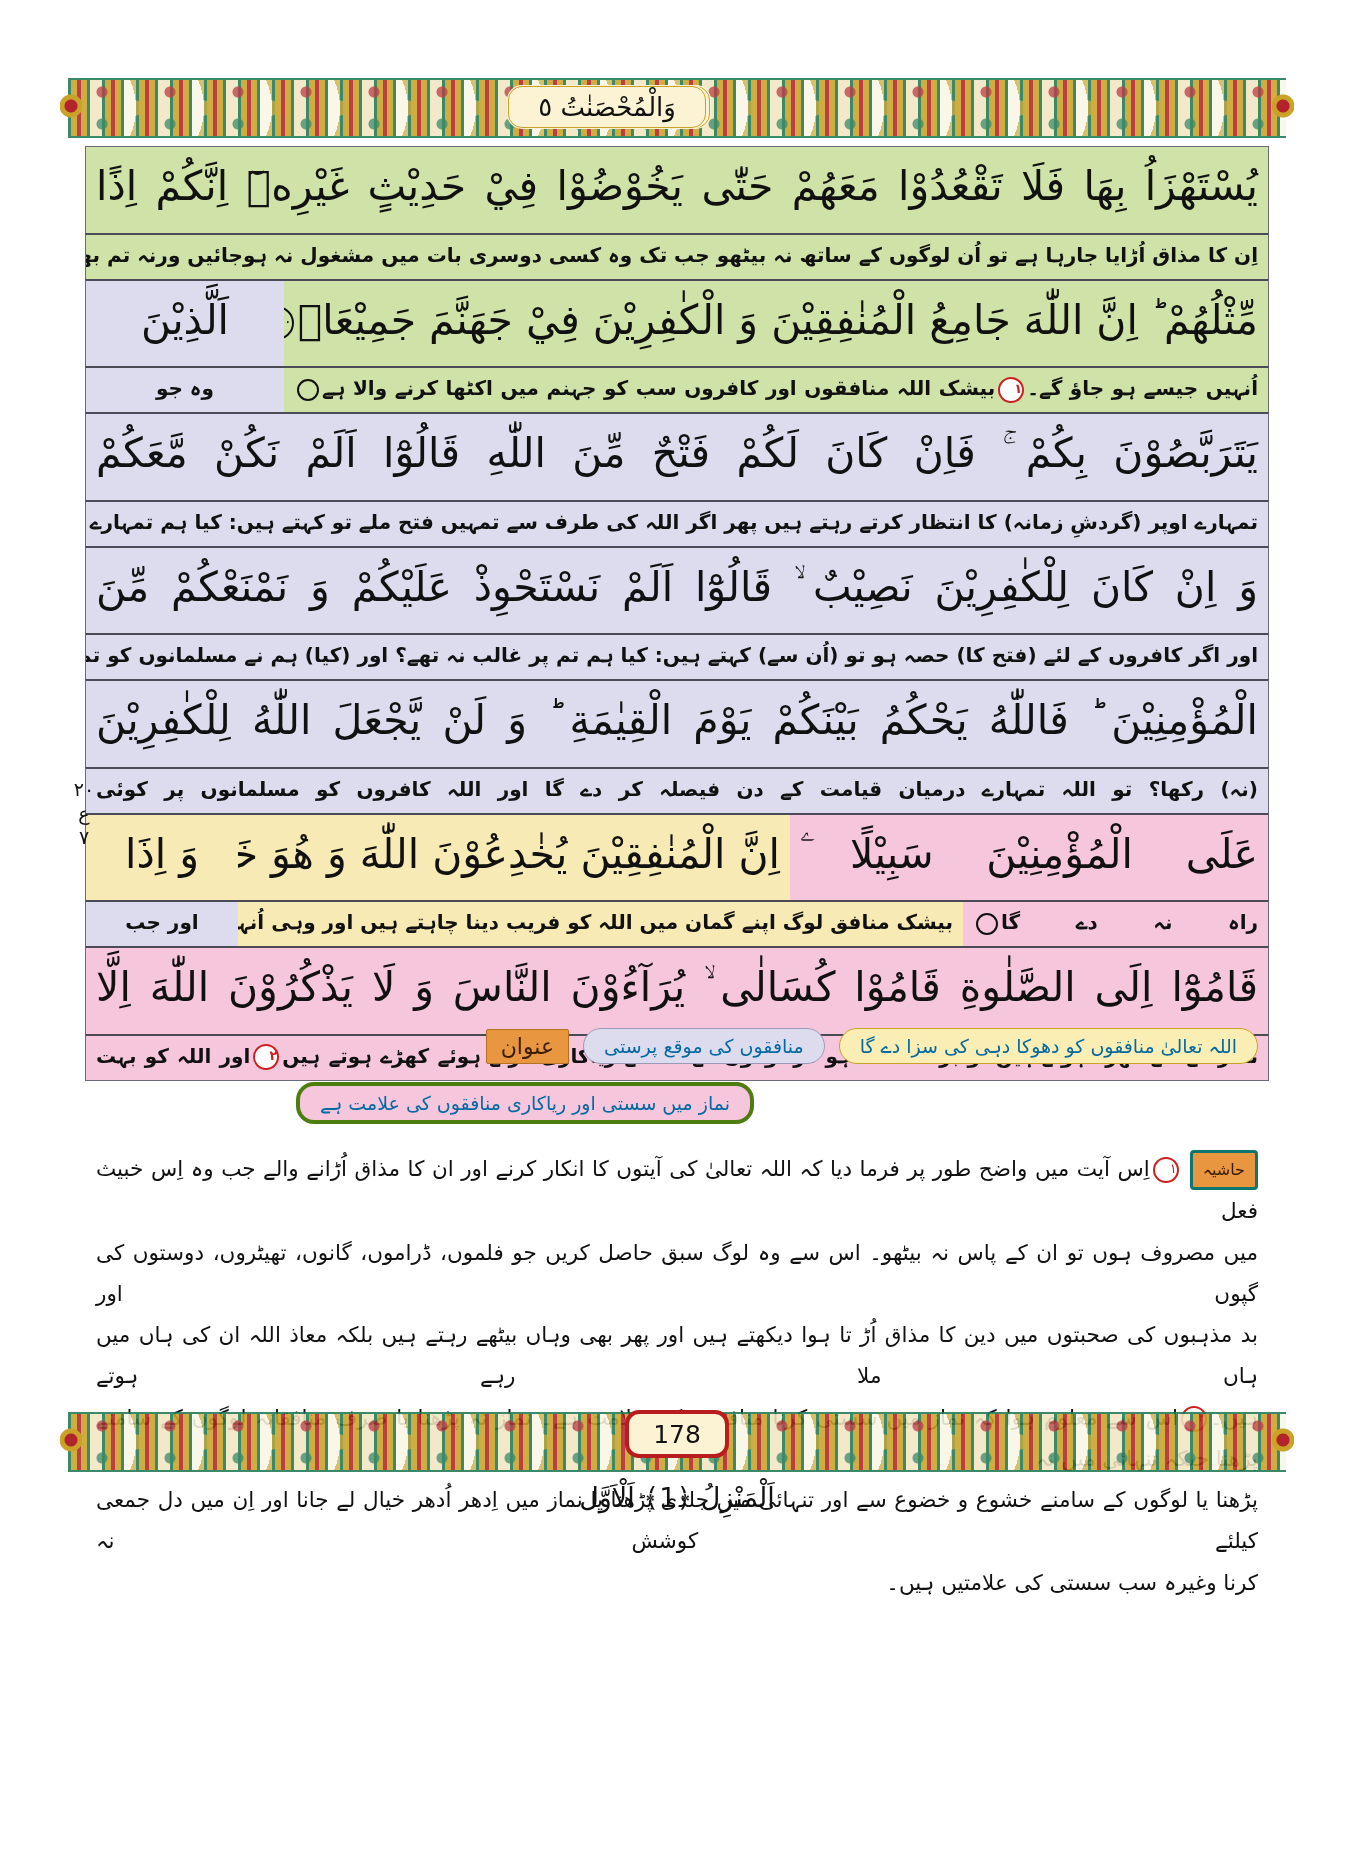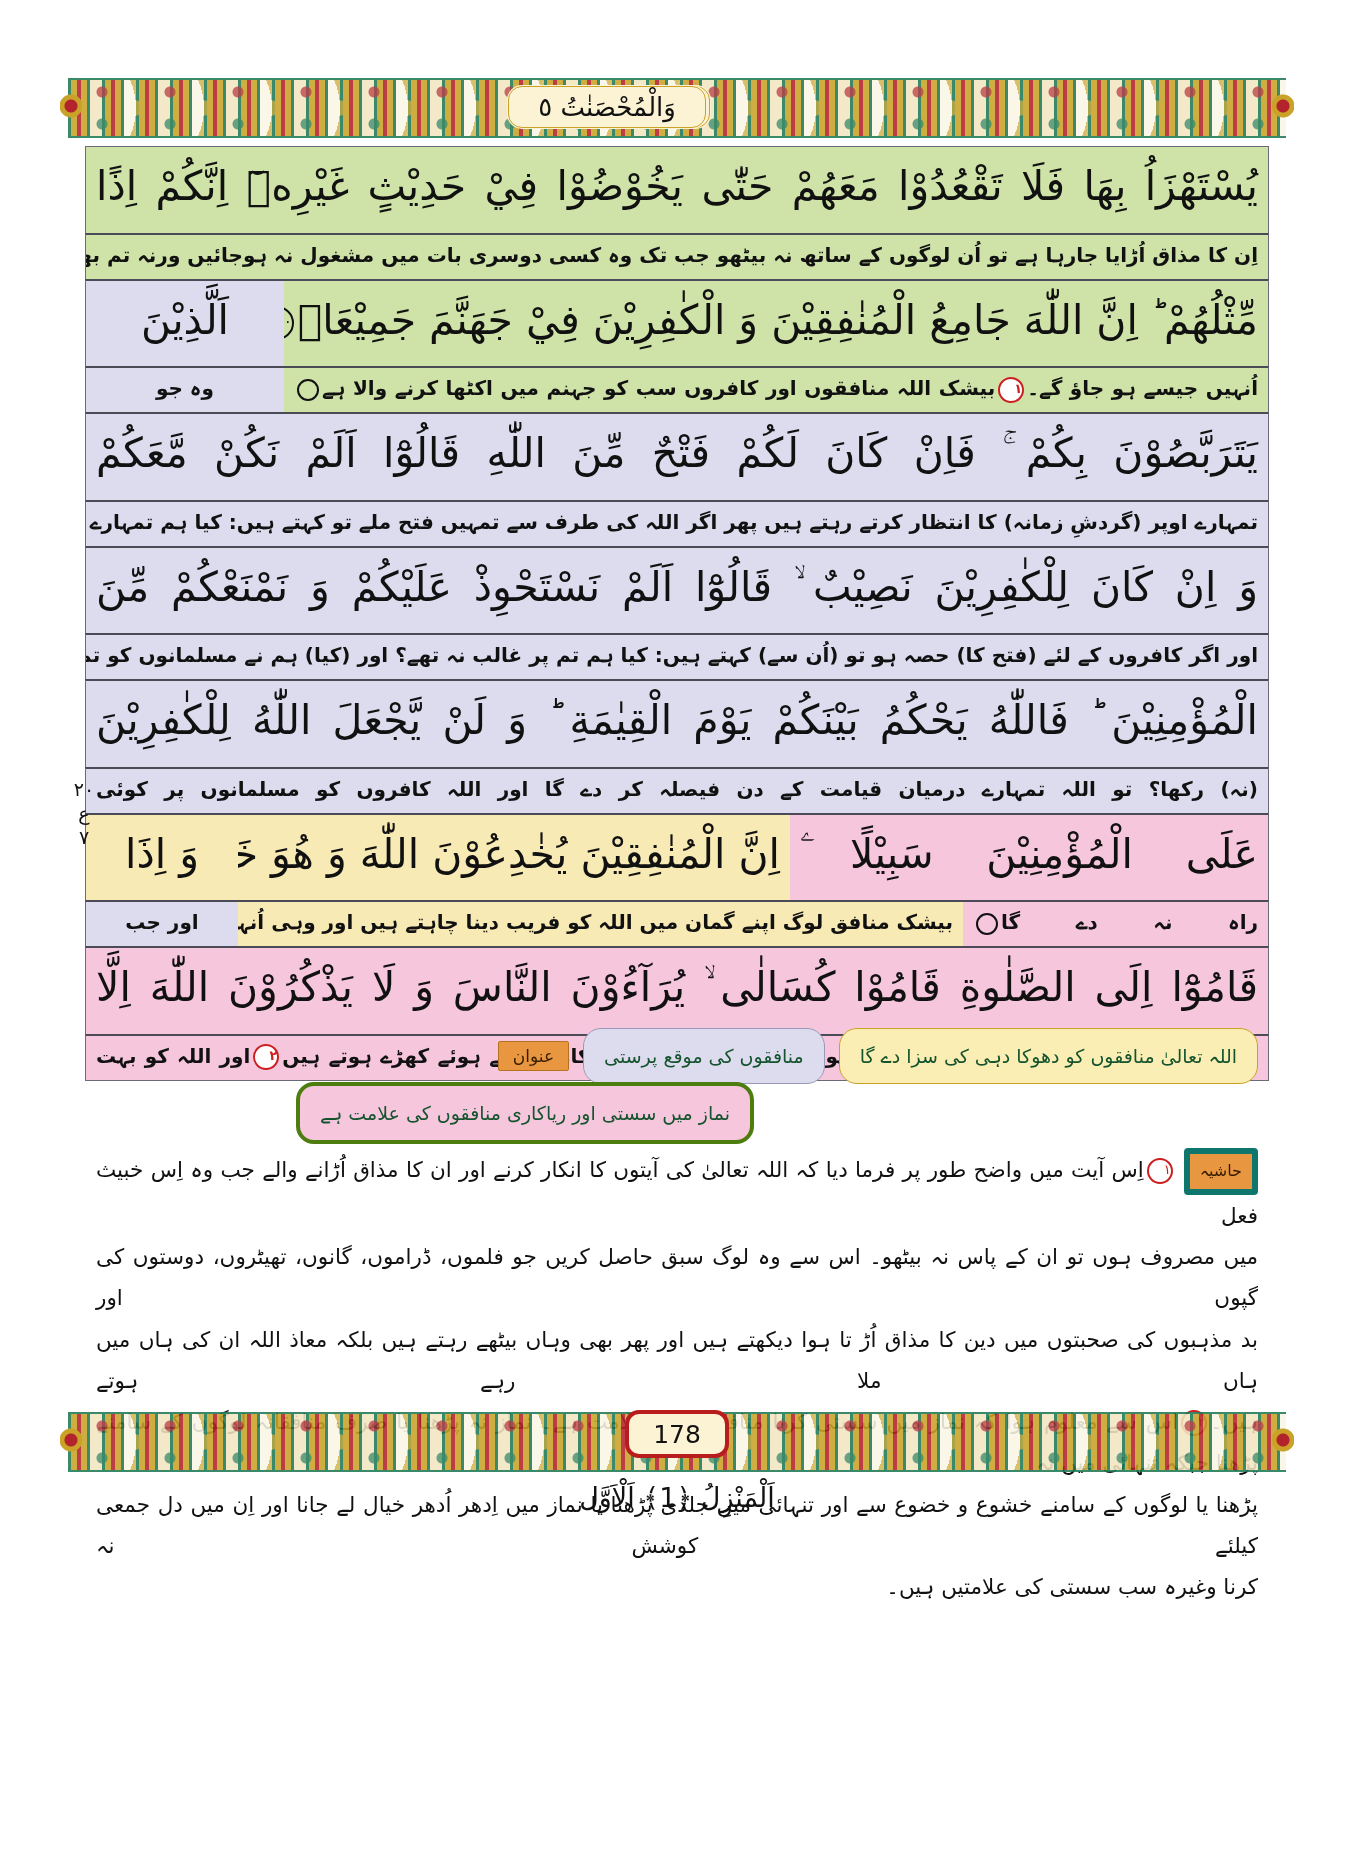--- a/index.html
+++ b/index.html
@@ -162,30 +162,30 @@
   .badge-row{
     position:absolute;
     display:flex;
     flex-direction:row-reverse;
     align-items:center;
     gap:14px;
     direction:rtl;
   }
   .badge{
     border-radius:18px;
-    padding:16px 20px;
+    padding:6px 20px;
     font-size:19px;
-    color:#14532d;
+    color:#0369a1;
     white-space:nowrap;
     direction:rtl;
     font-family:"DejaVu Sans","Liberation Sans",sans-serif;
   }
   .badge.tag{
     background:#e8963f;border:1px solid #b5721f;
-    font-size:17px;padding:4px 14px;border-radius:2px;color:#3a1d00;
+    font-size:22px;padding:4px 14px;border-radius:2px;color:#3a1d00;
   }
   .badge.lav{background:#dcdcee;border:1px solid #9a9ab8;}
   .badge.cream{background:#fbeeb4;border:1px solid #c9a227;}
   .badge.pink{background:#f6c6dd;border:4px solid #4d7c0f;}
 
   
   .footnotes{
     position:absolute;
     left:96px;top:1148px;width:1162px;
     direction:rtl;
@@ -193,21 +193,21 @@
     color:#111;
   }
   .fn-line{
     font-size:21.5px;
     line-height:1.92;
     direction:rtl;
     text-align:justify;
     text-align-last:justify;
   }
   .fn-tag{
-    background:#e8963f;border:6px solid #0f766e;
+    background:#e8963f;border:3px solid #0f766e;
     border-radius:4px;padding:2px 10px;
     font-size:16px;color:#3a1d00;
     display:inline-block;vertical-align:middle;margin-left:8px;
   }
 
   
   .page-num{
     position:absolute;
     left:50%;transform:translateX(-50%);
     top:1410px;

